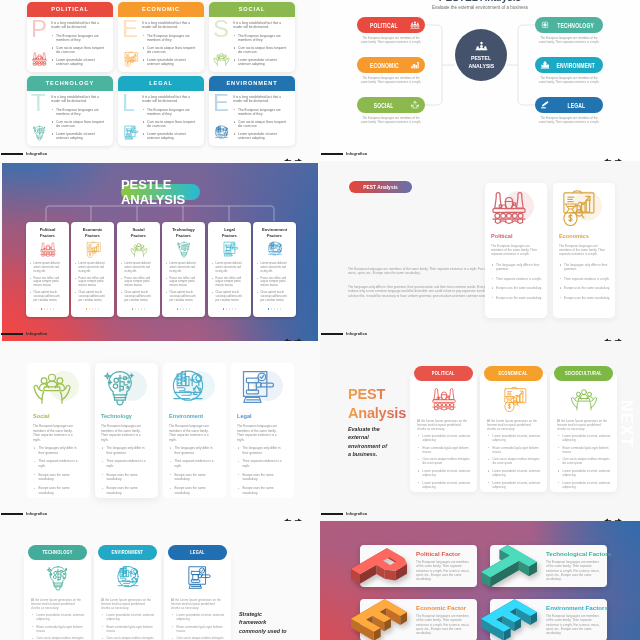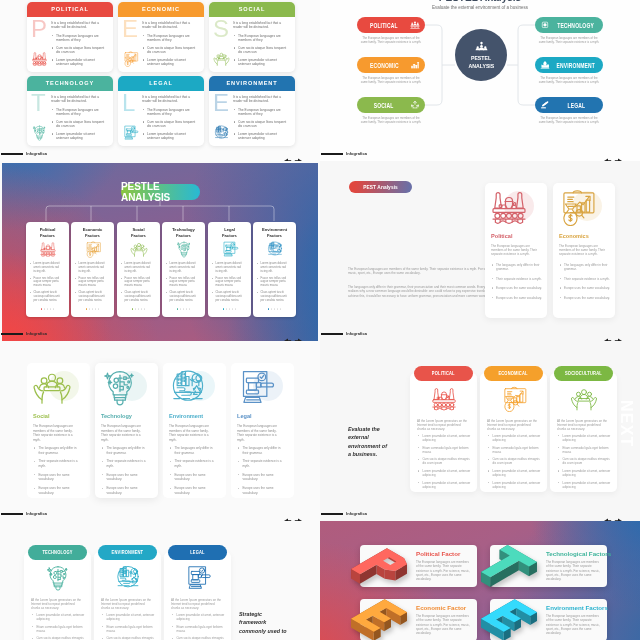--- a/index.html
+++ b/index.html
@@ -41,21 +41,21 @@
   .t2 .picon{position:absolute;top:50%;transform:translateY(-50%);width:10px;height:8.6px;line-height:0;}
   .t2 .desc{position:absolute;width:62px;font-size:2.85px;line-height:4.1px;color:#9a9a9a;text-align:center;}
   .t2 .hub{position:absolute;left:135px;top:48px;width:52px;height:52px;border-radius:50%;background:#44536b;
            display:flex;flex-direction:column;align-items:center;justify-content:center;}
   .t2 .hub b{font-size:6.2px;color:#fff;font-weight:700;letter-spacing:0;line-height:8.5px;transform:scaleX(.84);}
 
   
   .t3 .bg{position:absolute;left:2px;top:2px;width:316px;height:178px;}
   .t3 .badge{position:absolute;left:121px;top:23px;width:79px;height:16px;border-radius:8px;
              background:linear-gradient(90deg,#8cc63f,#28b9d4);display:flex;align-items:center;justify-content:center;}
-  .t3 .badge span{font-size:10px;font-weight:700;color:#fff;letter-spacing:-.05px;}
+  .t3 .badge span{font-size:13px;font-weight:700;color:#fff;letter-spacing:-.05px;}
   .t3 .card{position:absolute;top:61px;width:43px;height:95px;border-radius:4px;background:#fff;box-shadow:0 1px 3px rgba(0,0,0,.18);}
   .t3 .ch{position:absolute;left:3px;right:3px;top:5px;text-align:center;font-size:4.1px;font-weight:700;color:#2e2e2e;line-height:5.6px;}
   .t3 .ci{position:absolute;left:50%;transform:translateX(-50%);top:19px;width:18px;height:17px;}
   .t3 ul{position:absolute;left:3.5px;right:9px;top:40px;margin:0;padding:0;list-style:none;}
   .t3 li{font-size:2.8px;line-height:3.8px;color:#8a8a8a;position:relative;padding-left:4px;margin-bottom:3.2px;}
   .t3 li:before{content:"";position:absolute;left:0.6px;top:1.1px;width:1.1px;height:1.1px;border-radius:50%;background:#aaa;}
   .t3 .dots{position:absolute;left:0;right:0;bottom:3.5px;text-align:center;}
   .t3 .dots i{display:inline-block;width:1.6px;height:1.6px;border-radius:50%;background:#e0e0e0;margin:0 .7px;}
 
   
@@ -803,20 +803,21 @@
               <path d="M2 4 L6 1.6 L6 6.4 Z" fill="#222"></path>
               <rect x="5.6" y="3.2" width="3.6" height="1.6" fill="#222"></rect>
               <path d="M20 4 L16 1.6 L16 6.4 Z" fill="#222"></path>
               <rect x="12.8" y="3.2" width="3.6" height="1.6" fill="#222"></rect>
             </svg></div>
         </div>
 </div>
     </div>
 <div class="tile t6">
 <div class="slide">
+<div class="h1"><span>PEST</span><br><span>Analysis</span></div>
 <div class="sub">Evaluate the external environment of a business.</div>
 <div class="next">NEXT</div>
 <div class="card" style="left:90px">
 <div class="pill" style="background:#e8544a">
             <span>POLITICAL</span>
           </div>
 <div class="ci"><svg viewBox="-1 -2 50 48" fill="none" stroke="#e8544a" stroke-width="1.5" stroke-linecap="round" stroke-linejoin="round">
 <path d="M8 5 a2.4 2.4 0 0 1 4.8 0 L12.8 9 L14.6 22 L6.2 22 L8 9 Z"></path>
 <path d="M35.2 5 a2.4 2.4 0 0 1 4.8 0 L40 9 L41.8 22 L33.4 22 L35.2 9 Z"></path>
 <path d="M19.6 13 a4.4 4.4 0 0 1 8.8 0 L28.4 18 a4.4 4.4 0 0 1 -8.8 0 Z"></path>

